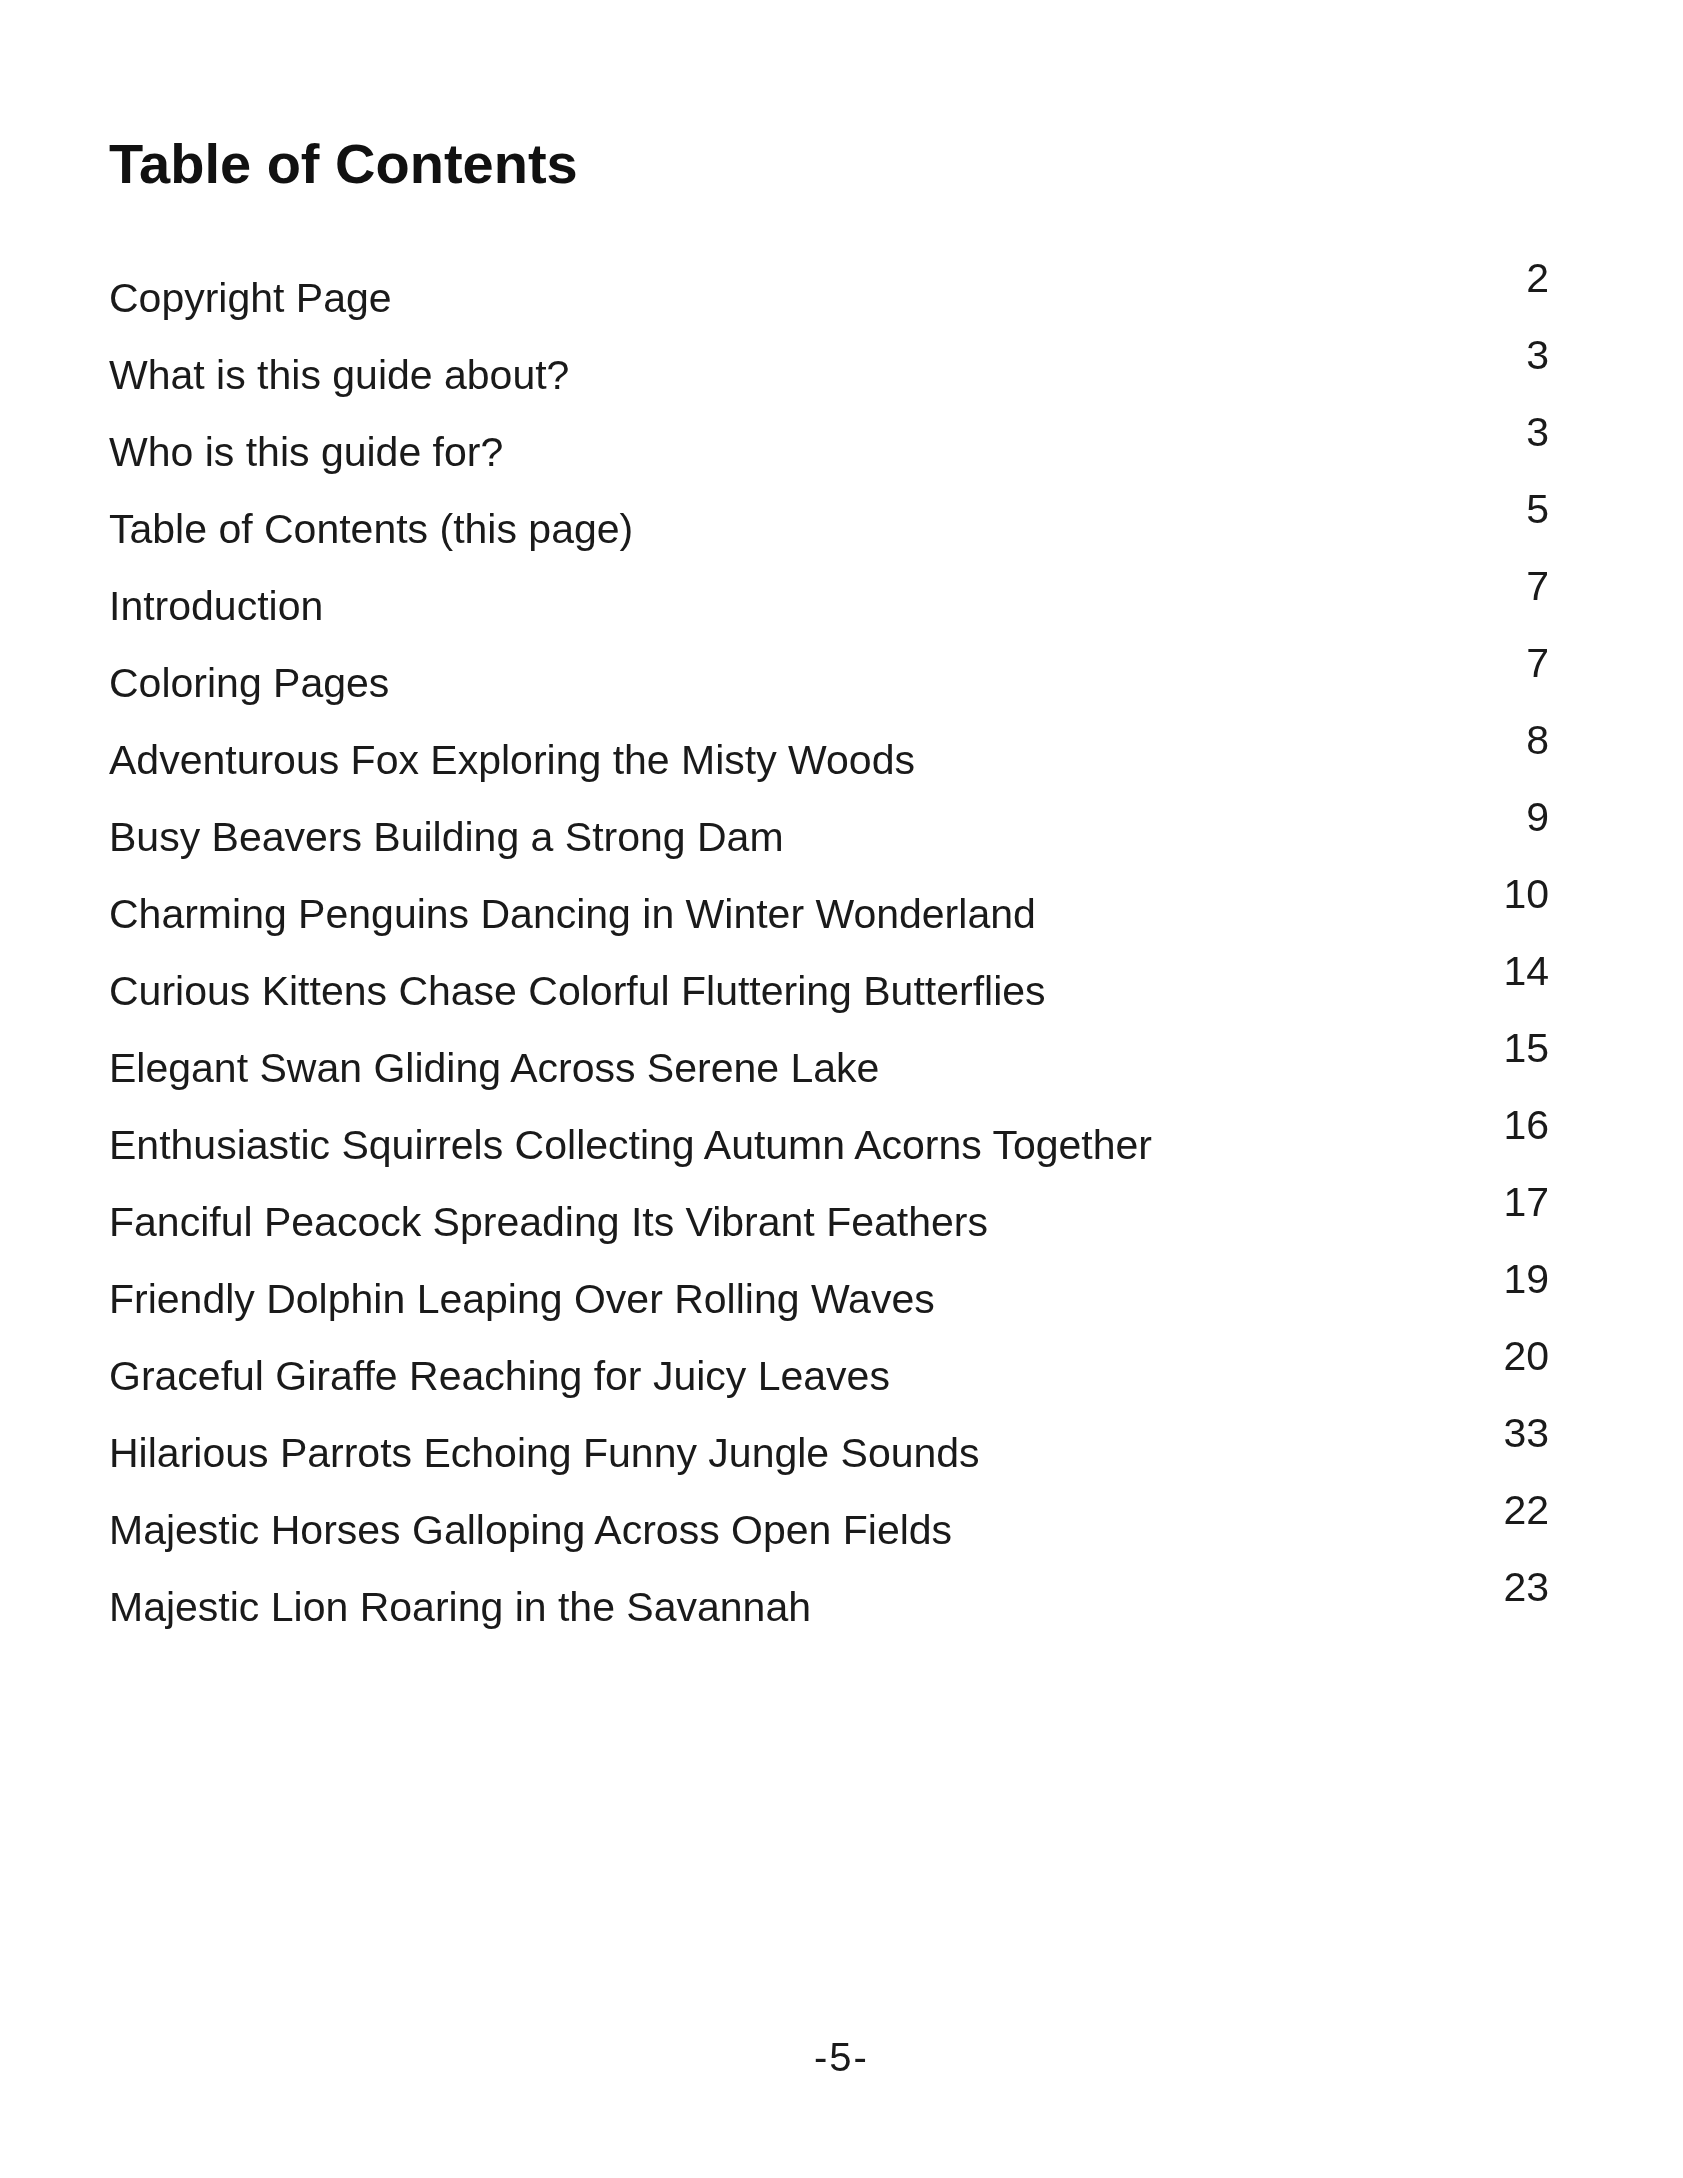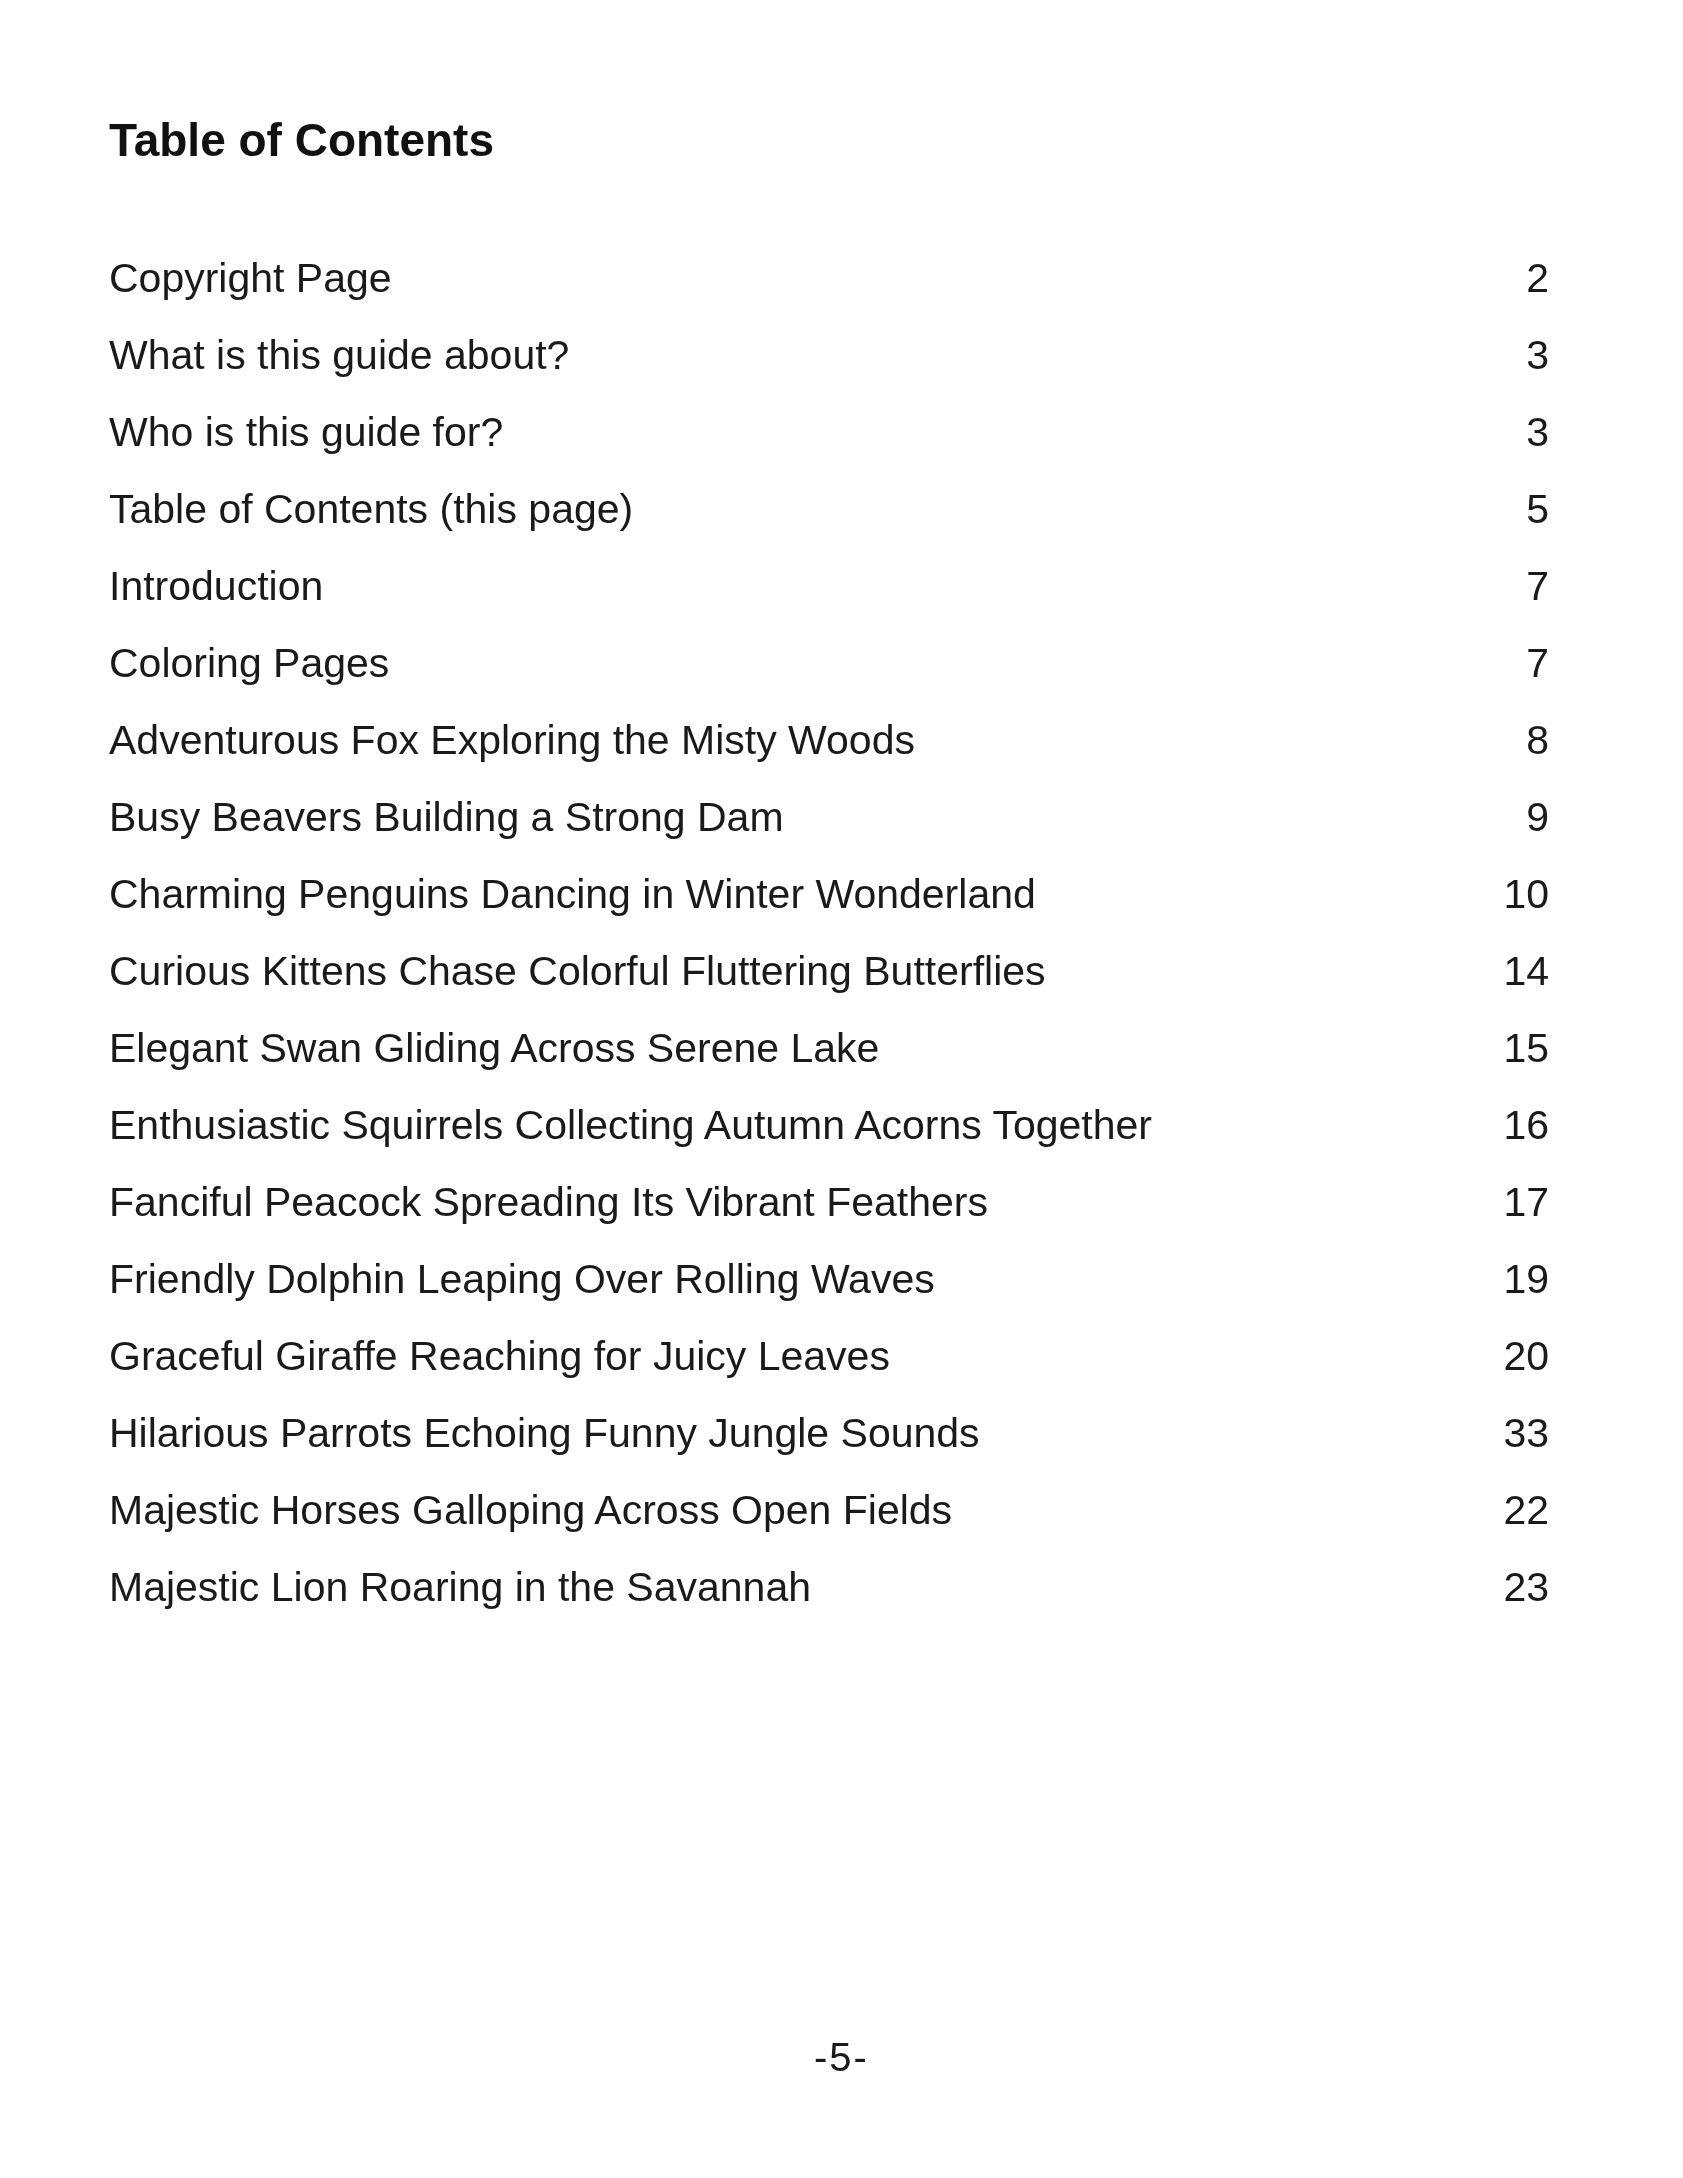--- a/index.html
+++ b/index.html
@@ -12,22 +12,22 @@
     width: 1683px;
     height: 2178px;
     background: #ffffff;
     font-family: "Liberation Sans", "DejaVu Sans", sans-serif;
     color: #161616;
     overflow: hidden;
   }
   .doc-title {
     position: absolute;
     left: 109px;
-    top: 84px;
-    font-size: 46px;
+    top: 95px;
+    font-size: 56px;
     font-weight: 700;
     color: #111111;
     letter-spacing: 0px;
     line-height: 1.1;
   }
   .toc {
     position: absolute;
     left: 109px;
     top: 255px;
     width: 1440px; 
@@ -37,20 +37,21 @@
     display: flex;
     justify-content: space-between;
     align-items: flex-start;
     font-size: 41px;
     font-weight: 400;
     line-height: 1.15;
     color: #1a1a1a;
   }
   .toc-title {
     white-space: nowrap;
+    margin-top: 20px;
   }
   .toc-page {
     white-space: nowrap;
     text-align: right;
   }
   .page-footer {
     position: absolute;
     left: 0;
     right: 0;
     top: 2035px;

